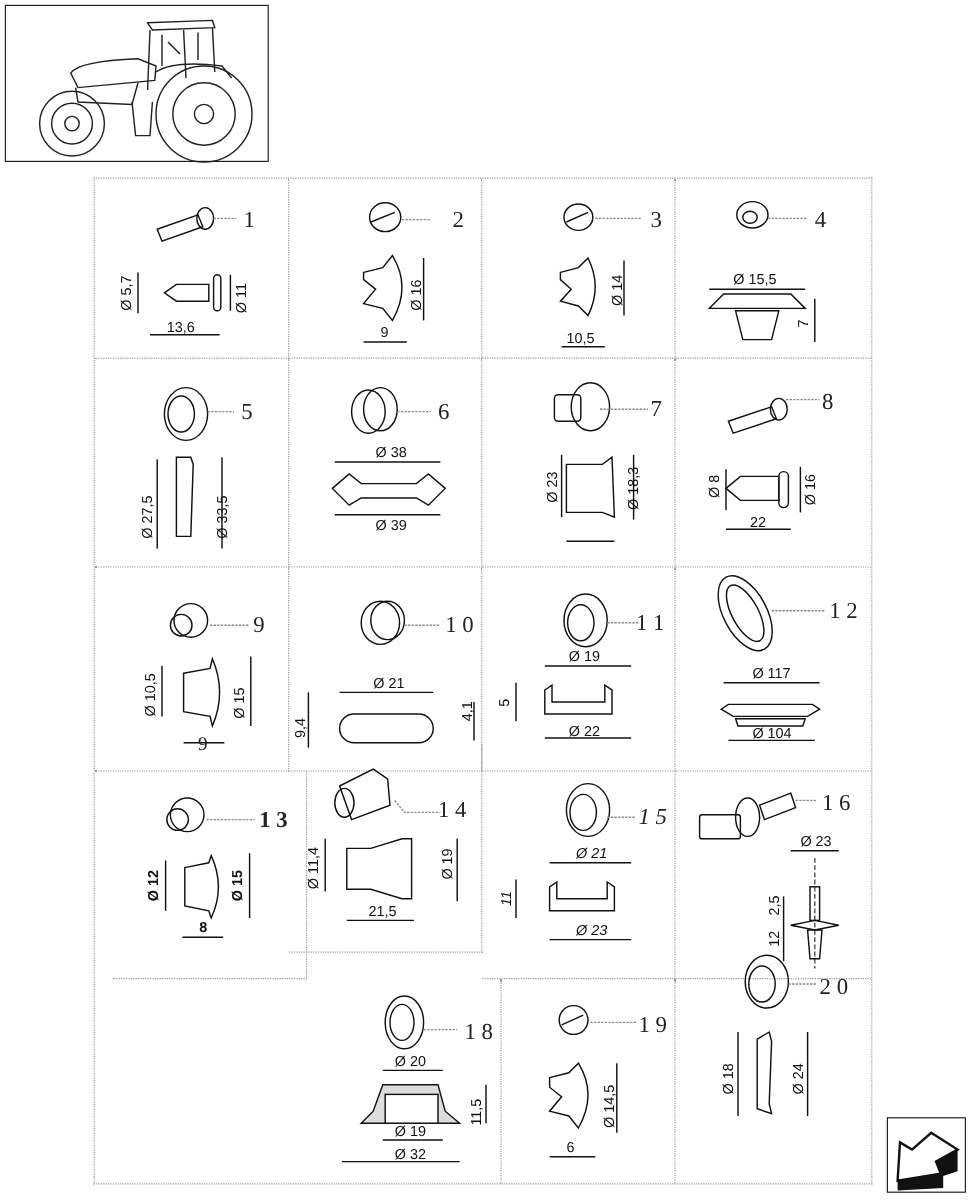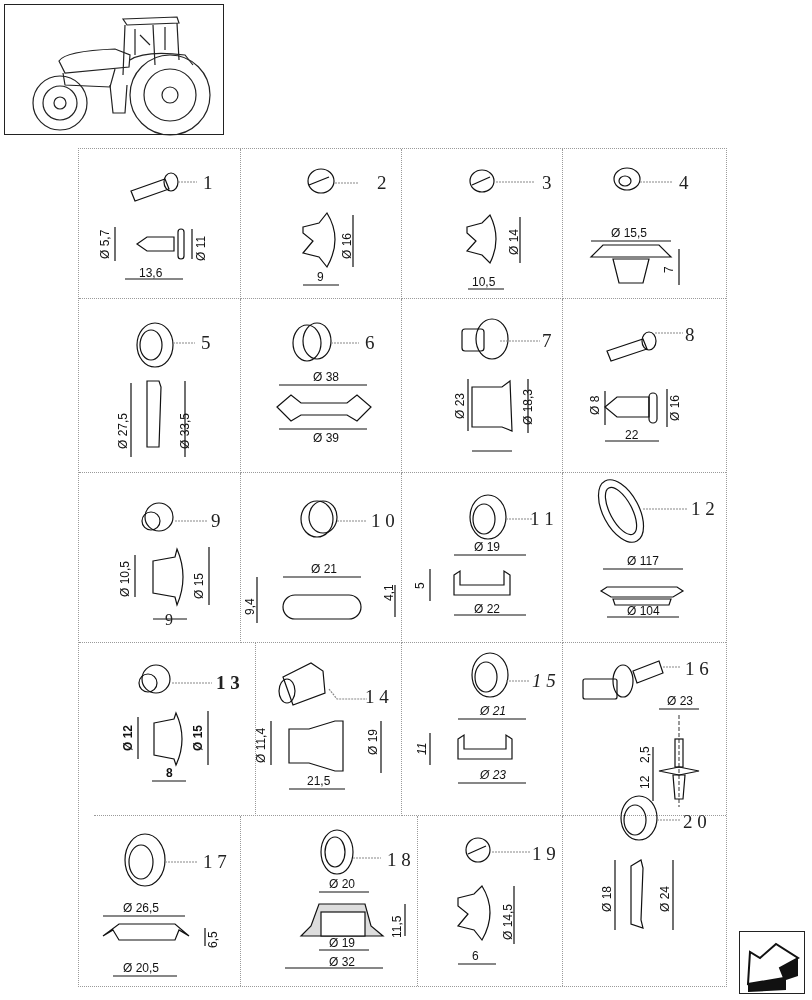--- a/index.html
+++ b/index.html
@@ -257,21 +257,21 @@
           <line x1="114" y1="68" x2="114" y2="122"></line>
         <line x1="58" y1="138" x2="92" y2="138"></line>
       </g>
       <text class="num" x="122" y="46">1 3</text>
       <text class="dim" x="38" y="108" transform="rotate(-90 38 108)">Ø 12</text>
       <text class="dim" x="108" y="108" transform="rotate(-90 108 108)">Ø 15</text>
       <text class="dim" x="72" y="134">8</text>
     </svg>
   </div>
 
-  <div class="cell" style="left:162px;top:494px;width:161px;height:173px;">
+  <div class="cell" style="left:162px;top:472px;width:161px;height:173px;">
     <svg width="161" height="173">
       <g fill="none" stroke="#111" stroke-width="1.2">
         <path d="M42 34 L70 20 L82 28 L84 50 L52 62 Z"></path>
           <ellipse cx="46" cy="48" rx="8" ry="12"></ellipse>
         <path d="M88 46 L96 56 L126 56" stroke="#888" stroke-dasharray="2,1"></path>
         <path d="M48 86 L68 86 L94 78 L102 78 L102 128 L94 128 L68 120 L48 120 Z"></path>
         <line x1="30" y1="78" x2="30" y2="122"></line>
           <line x1="140" y1="78" x2="140" y2="130"></line>
         <line x1="48" y1="146" x2="104" y2="146"></line>
       </g>
@@ -314,37 +314,20 @@
         <line x1="96" y1="66" x2="136" y2="66"></line>
         <line x1="90" y1="104" x2="90" y2="158"></line>
       </g>
       <text class="num" x="122" y="32">1 6</text>
       <text class="dim" x="104" y="62">Ø 23</text>
       <text class="dim" x="86" y="120" transform="rotate(-90 86 120)">2,5</text>
       <text class="dim" x="86" y="146" transform="rotate(-90 86 146)">12</text>
     </svg>
   </div>
 
-  <div class="cell" style="left:0;top:667px;width:162px;height:170px;border-bottom:none;">
-    <svg width="162" height="170">
-      <g fill="none" stroke="#111" stroke-width="1.2">
-        <ellipse cx="66" cy="44" rx="20" ry="26"></ellipse>
-          <ellipse cx="62" cy="46" rx="12" ry="17"></ellipse>
-        <line x1="86" y1="46" x2="118" y2="46" stroke="#888" stroke-dasharray="2,1"></line>
-        <path d="M24 120 L40 108 L96 108 L110 120 L100 114 L96 124 L40 124 L34 114 Z"></path>
-        <line x1="24" y1="100" x2="106" y2="100"></line>
-          <line x1="34" y1="160" x2="98" y2="160"></line>
-        <line x1="126" y1="112" x2="126" y2="130"></line>
-      </g>
-      <text class="num" x="124" y="52">1 7</text>
-      <text class="dim" x="44" y="96">Ø 26,5</text>
-      <text class="dim" x="138" y="132" transform="rotate(-90 138 132)">6,5</text>
-      <text class="dim" x="44" y="156">Ø 20,5</text>
-    </svg>
-  </div>
 
   <div class="cell" style="left:178px;top:667px;width:161px;height:170px;border-bottom:none;">
     <svg width="161" height="170">
       <g fill="none" stroke="#111" stroke-width="1.2">
         <ellipse cx="80" cy="36" rx="16" ry="22"></ellipse>
           <ellipse cx="78" cy="36" rx="10" ry="15"></ellipse>
         <line x1="96" y1="42" x2="124" y2="42" stroke="#888" stroke-dasharray="2,1"></line>
         <path d="M44 120 L54 110 L62 88 L108 88 L114 110 L126 120 Z" fill="#ddd"></path>
         <rect x="64" y="96" width="44" height="24" fill="#fff"></rect>
         <line x1="62" y1="76" x2="112" y2="76"></line>

